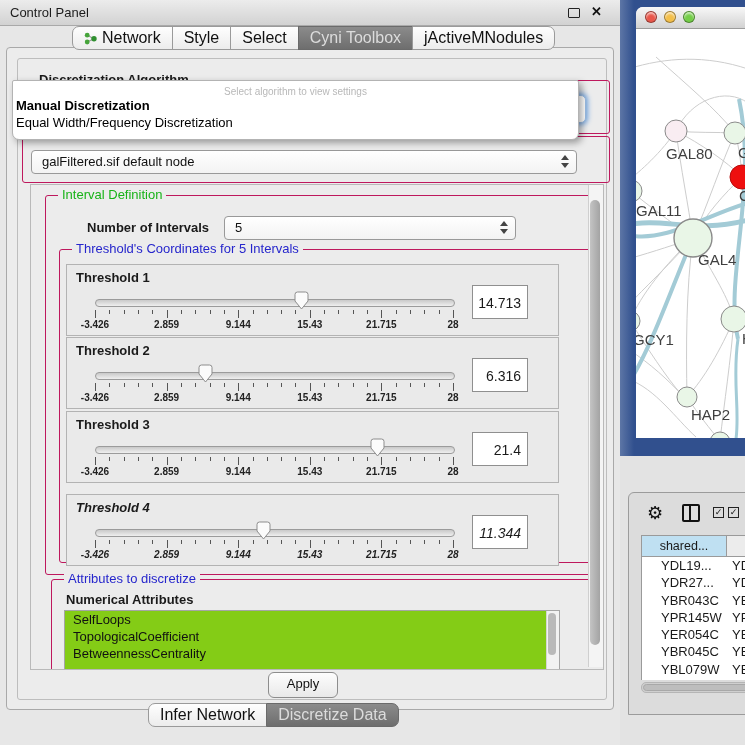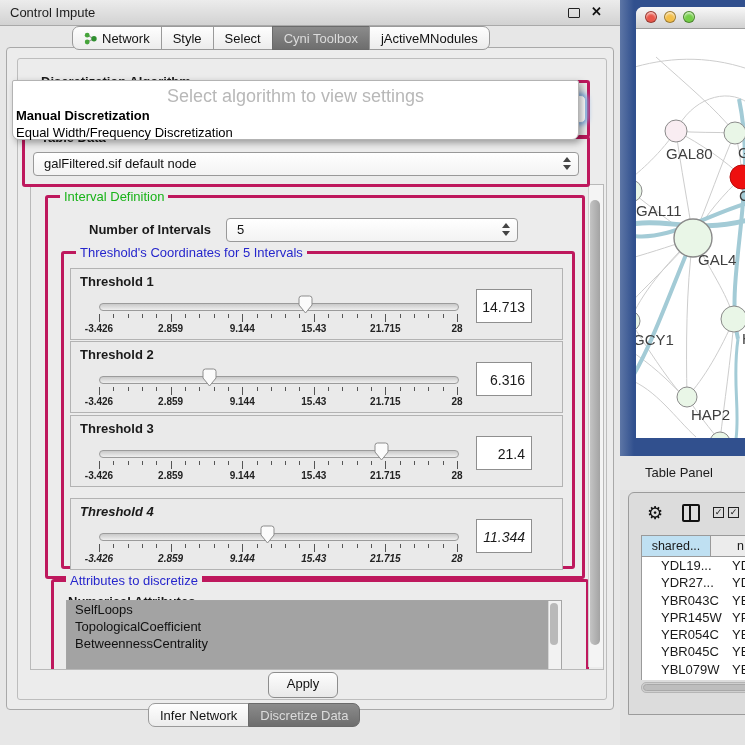--- a/index.html
+++ b/index.html
@@ -7,48 +7,48 @@
         font-family:"Liberation Sans",sans-serif;background:#e3e3e3;color:#1a1a1a;}
   
   #left-panel{position:absolute;left:0;top:0;width:620px;height:745px;background:#e7e7e7;}
   #cp-titlebar{position:absolute;left:0;top:0;width:620px;height:25px;
     background:linear-gradient(#ececec,#d2d2d2);border-bottom:1px solid #a9a9a9;}
   #cp-title{position:absolute;left:10px;top:0;line-height:25px;font-size:13px;color:#1c1c1c;}
   #float-ico{position:absolute;right:40px;top:8px;width:10px;height:8px;border:1.6px solid #222;border-radius:1px;}
   #close-ico{position:absolute;right:18px;top:4px;font-size:13px;font-weight:700;color:#111;}
   
   .tabstrip{position:absolute;display:flex;height:24px;z-index:5;}
-  .tab{display:flex;align-items:center;gap:5px;padding:0 11px;font-size:13px;color:#111;
+  .tab{display:flex;align-items:center;gap:5px;padding:0 11px;font-size:16px;color:#111;
     background:linear-gradient(#fefefe,#ececec);border:1px solid #9a9a9a;margin-left:-1px;
     white-space:nowrap;}
   .tab:first-child{border-radius:7px 0 0 7px;margin-left:0;}
   .tab:last-child{border-radius:0 7px 7px 0;}
   .tab.selected{background:linear-gradient(#8b8b8b,#6e6e6e);color:#dcdcdc;border-color:#6a6a6a;}
   #cp-tabs{left:72px;top:26px;}
   #bottom-tabs{left:148px;top:703px;}
   
   #cp-content{position:absolute;left:6px;top:47px;width:606px;height:661px;background:#ececec;
     border:1px solid #a9a9a9;border-radius:4px;}
   #cp-inner{position:absolute;left:17px;top:58px;width:588px;height:640px;background:#ececec;
     border:1px solid #bdbdbd;border-radius:3px;}
   
-  .grp{position:absolute;border:3px solid #be185d;border-radius:3px;}
+  .grp{position:absolute;border:1px solid #be185d;border-radius:3px;padding-left:24px;}
   .grp-title{position:absolute;top:-8px;left:12px;background:#ececec;padding:0 4px;font-size:13px;
     line-height:14px;white-space:nowrap;}
   .gt-bold{font-weight:700;color:#1a1a1a;}
   .gt-green{color:#18b318;}
   .gt-blue{color:#2626cc;}
   
   #grp-alg{left:22px;top:80px;width:562px;height:52px;z-index:1;}
   #alg-combo-sliver{position:absolute;left:552px;top:95px;width:32px;height:26px;border-radius:5px;
     background:#fff;border:1px solid #9bbde4;box-shadow:0 0 5px 2px #79a9e2;z-index:3;}
   
   #alg-popup{position:absolute;left:12px;top:80px;width:565px;height:58px;background:#fff;
     border:1px solid #b3b3b3;border-radius:2px 2px 7px 7px;box-shadow:3px 3px 7px rgba(0,0,0,.35);z-index:30;}
-  #alg-hint{text-align:center;color:#b8b8b8;font-size:18px;padding-top:5px;}
+  #alg-hint{text-align:center;color:#b8b8b8;font-size:10px;padding-top:5px;}
   .alg-opt{font-size:13px;line-height:17px;padding-left:3px;color:#000;}
   .alg-opt.bold{font-weight:700;}
   
   #grp-tdata{left:22px;top:136px;width:562px;height:45px;z-index:2;}
   .combo{position:absolute;background:linear-gradient(#ffffff,#f3f3f3);border:1px solid #999;
     border-radius:4px;font-size:13px;color:#111;}
   .combo .cv{position:absolute;left:10px;top:0;line-height:22px;}
   .spin{position:absolute;right:7px;top:4px;width:8px;}
   .spin i{display:block;width:0;height:0;border-left:4px solid transparent;border-right:4px solid transparent;}
   .spin .up{border-bottom:5px solid #444;margin-bottom:3px;}
@@ -74,21 +74,21 @@
   .tick{position:absolute;top:0;width:1px;background:#555;}
   .tick.minor{height:4px;}
   .tick.major{height:8px;}
   .tick-labels{position:absolute;left:0;top:28px;width:358px;height:12px;}
   .tick-lab{position:absolute;transform:translateX(-50%);font-size:10px;font-weight:700;color:#222;white-space:nowrap;}
   .thr-value{position:absolute;left:405px;top:20px;width:56px;height:34px;background:#fff;border:1px solid #8f8f8f;
     font-size:14px;text-align:right;line-height:34px;padding-right:6px;box-sizing:border-box;}
   
   #grp-attr{left:20px;top:394px;width:532px;height:120px;}
   #attr-title{position:absolute;left:14px;top:12px;font-size:13px;font-weight:700;}
-  #attr-list{position:absolute;left:12px;top:18px;width:494px;height:86px;background:#a3a3a3;border:1px solid #a5a5a5;
+  #attr-list{position:absolute;left:12px;top:30px;width:494px;height:86px;background:#84cc16;border:1px solid #a5a5a5;
     overflow:hidden;}
   .attr-item{font-size:13px;line-height:17px;padding-left:8px;color:#111;white-space:nowrap;}
   #attr-vsb{position:absolute;right:0;top:0;width:12px;height:100%;background:#f2f2f2;border-left:1px solid #d5d5d5;}
   #attr-vsb-thumb{position:absolute;left:1px;top:2px;width:8px;height:42px;border-radius:4px;background:#b9b9b9;}
   
   #apply-btn{position:absolute;left:268px;top:672px;width:68px;height:24px;background:linear-gradient(#fdfdfd,#e9e9e9);
     border:1px solid #8d8d8d;border-radius:6px;font-size:13px;text-align:center;line-height:22px;color:#111;}
   
   #net-frame{position:absolute;left:620px;top:0;width:125px;height:456px;
     background:linear-gradient(90deg,#5d76a6 0,#31508e 14px);}
@@ -107,39 +107,39 @@
   #tp-toolbar{position:absolute;left:0;top:0;width:100%;height:40px;}
   #gear-ico{position:absolute;left:18px;top:9px;font-size:18px;color:#111;}
   #split-ico{position:absolute;left:53px;top:11px;width:14px;height:14px;border:2px solid #111;border-radius:2px;}
   #split-ico i{position:absolute;left:5px;top:0;width:2px;height:100%;background:#111;}
   .mini-check{position:absolute;top:14px;width:9px;height:9px;border:1px solid #222;font-size:9px;line-height:9px;
     text-align:center;color:#111;}
   #chk1{left:84px;} #chk2{left:99px;}
   #tp-table{position:absolute;left:12px;top:42px;width:200px;height:167px;}
   #tp-head{display:flex;height:22px;font-size:12.5px;}
   .th{box-sizing:border-box;border:1px solid #9a9a9a;border-left:none;line-height:20px;}
-  .th.c1{width:70px;text-align:center;border-left:1px solid #9a9a9a;}
+  .th.c1{width:86px;text-align:center;border-left:1px solid #9a9a9a;}
   .th.c2{width:110px;padding-left:26px;background:#ececec;}
   #tp-rows{background:#fff;height:123px;overflow:hidden;border-left:1px solid #9a9a9a;}
   .tr{display:flex;font-size:13px;line-height:17.3px;height:17.3px;}
   .td1{width:66px;padding-left:19px;white-space:nowrap;}
   .td2{padding-left:5px;white-space:nowrap;}
   #hsb{position:absolute;left:0;top:147px;width:118px;height:9px;background:#cfcfcf;border:1px solid #b5b5b5;border-radius:5px;}
   #hsb-thumb{position:absolute;left:1px;top:1px;width:108px;height:5px;border-radius:4px;background:#bdbdbd;
     border:1px solid #a8a8a8;}
 </style>
 </head>
 <body>
 
 <div id="root">
 
   <div id="left-panel">
 
     <div id="cp-titlebar">
-      <span id="cp-title">Control Impute</span>
+      <span id="cp-title">Control Panel</span>
       <span id="float-ico"></span>
       <span id="close-ico">✕</span>
     </div>
 
     <div class="tabstrip" id="cp-tabs">
       <div class="tab">
         <svg width="13" height="13" viewBox="0 0 13 13">
           <line x1="3.2" y1="3.2" x2="10" y2="6.8" stroke="#9a9a9a" stroke-width="1.2"></line>
           <line x1="3.2" y1="10" x2="10" y2="6.8" stroke="#9a9a9a" stroke-width="1.2"></line>
           <circle cx="3.2" cy="3.2" r="2.4" fill="#46a43a"></circle>
@@ -486,23 +486,20 @@
               <text x="106" y="315" font-size="15" fill="#3f3f3f" font-family="&quot;Liberation Sans&quot;,sans-serif">H</text>
               <circle cx="51" cy="368" r="10" fill="#e9f6e7" stroke="#8a8a8a" stroke-width="1"></circle>
               <text x="55" y="391" font-size="15" fill="#3f3f3f" font-family="&quot;Liberation Sans&quot;,sans-serif">HAP2</text>
               <circle cx="84" cy="413" r="10" fill="#e9f6e7" stroke="#8a8a8a" stroke-width="1"></circle>
             </g>
         </svg>
       </div>
     </div>
   </div>
 
-  <div id="tp-titlebar">
-    <span id="tp-title">Table Panel</span>
-  </div>
 
   <div id="table-panel">
     <div id="tp-toolbar">
       <span id="gear-ico">⚙</span>
       <span id="split-ico">
           <i></i>
         </span>
       <span class="mini-check" id="chk1">✓</span>
       <span class="mini-check" id="chk2">✓</span>
     </div>

